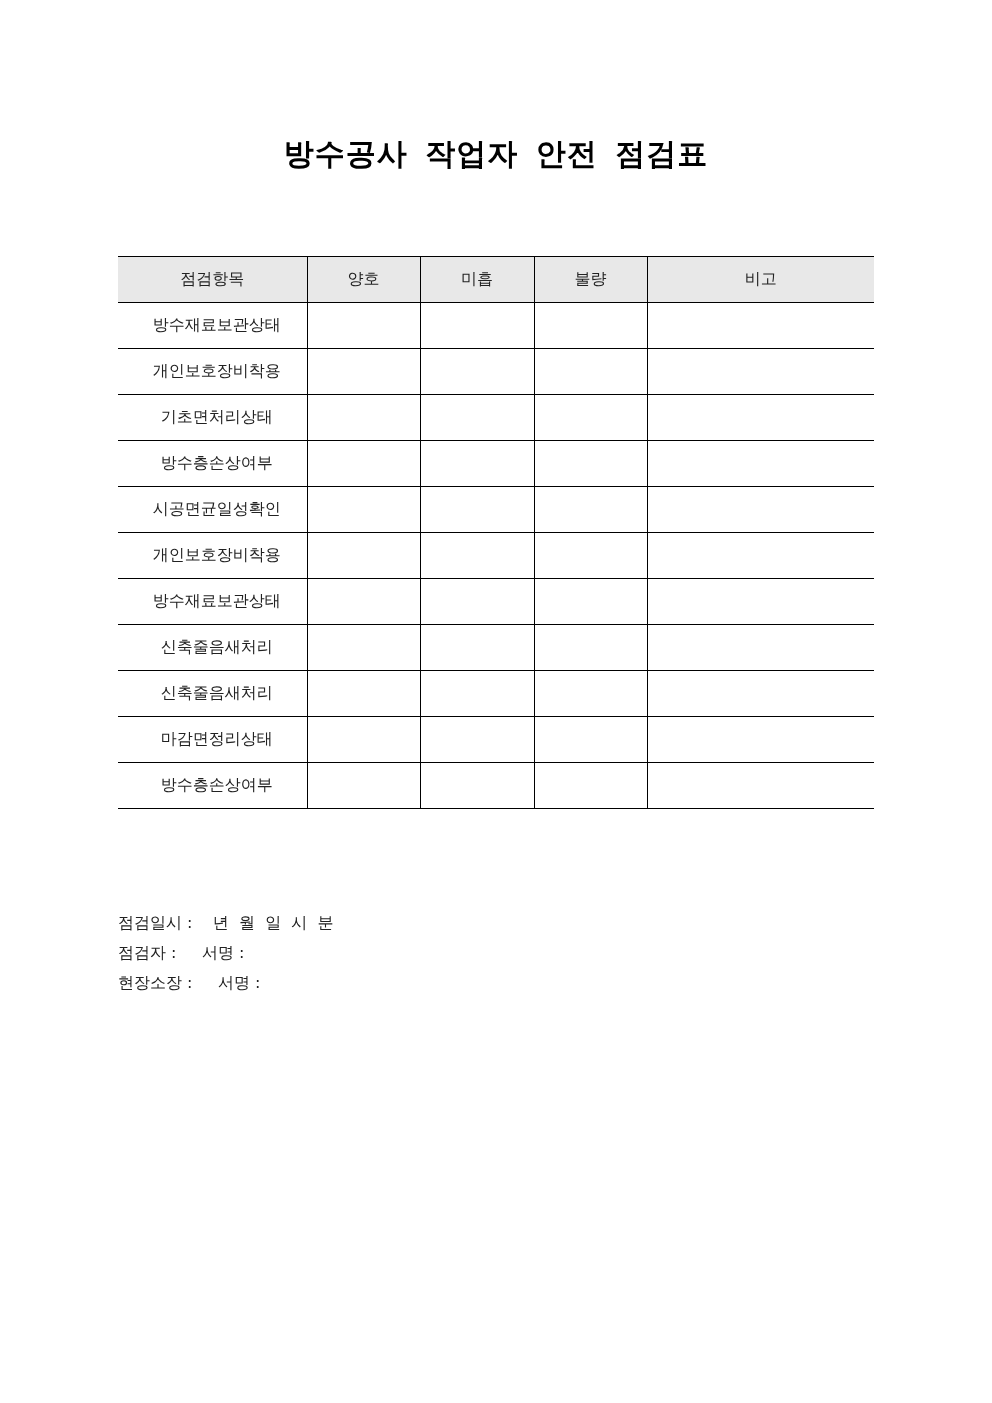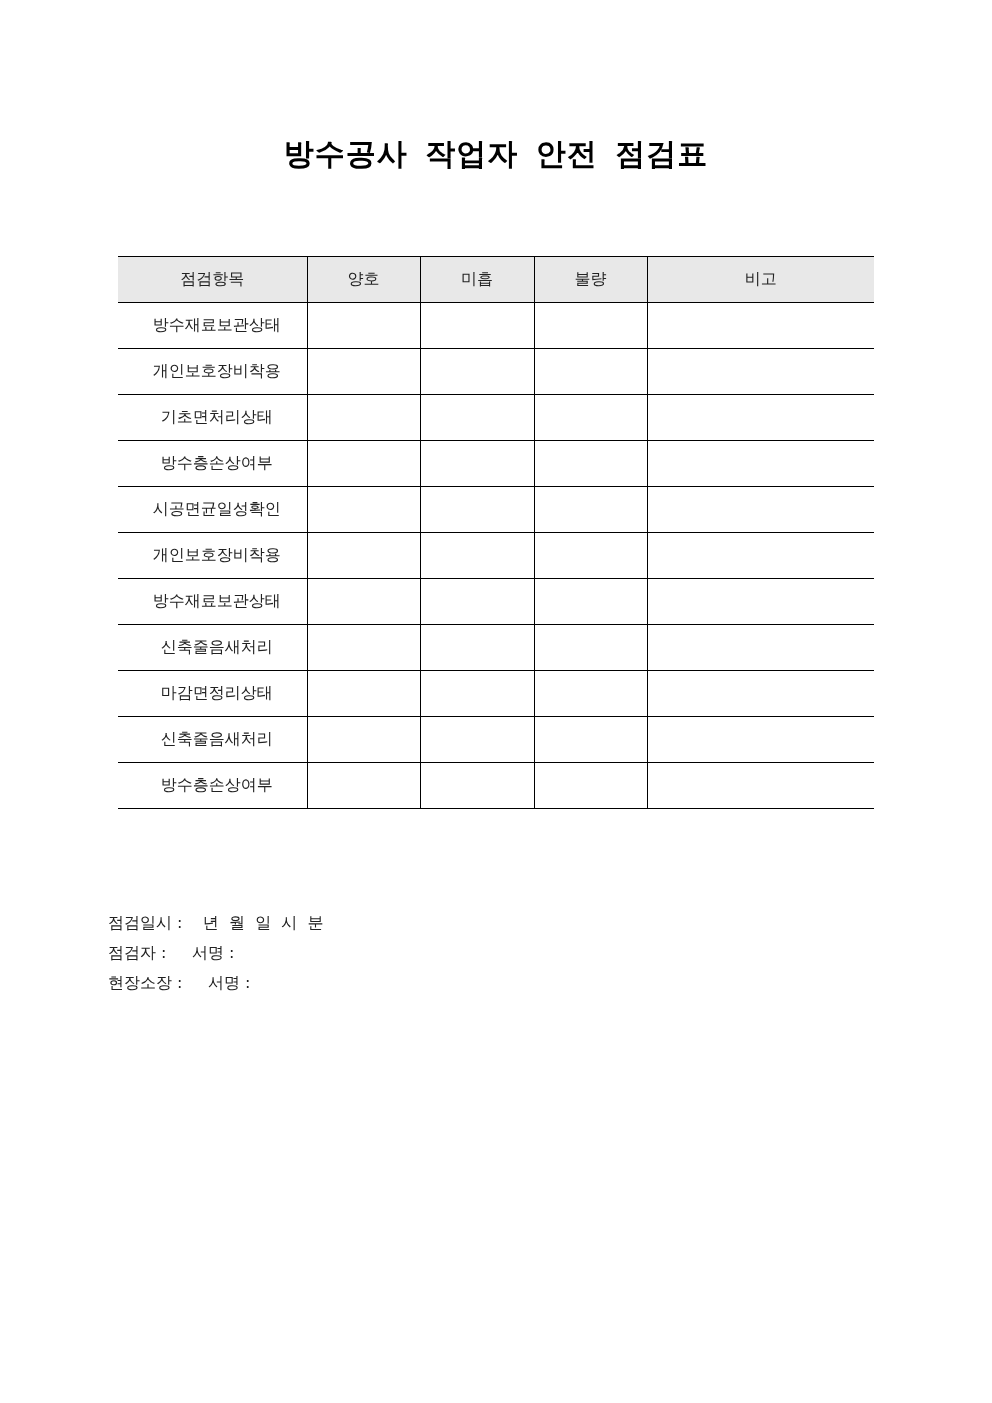--- a/index.html
+++ b/index.html
@@ -4,21 +4,21 @@
   <style>
     html, body { margin: 0; padding: 0; background: #ffffff; }
     body { width: 992px; height: 1403px; position: relative; font-family: "DejaVu Sans", "Liberation Sans", sans-serif; color: #111; }
     .title { position: absolute; top: 134px; left: 0; width: 992px; text-align: center; font-size: 30px; font-weight: bold; letter-spacing: 1px; word-spacing: 6px; color: #000; }
     table.checklist { position: absolute; top: 256px; left: 118px; width: 756px; border-collapse: collapse; table-layout: fixed; font-size: 16px; }
     table.checklist th, table.checklist td { border-top: 1.5px solid #000; border-bottom: 1.5px solid #000; height: 45px; padding: 0; }
     table.checklist th + th, table.checklist td + td { border-left: 1.5px solid #000; }
     table.checklist th { background: #e8e8e8; font-weight: normal; text-align: center; color: #222; }
     table.checklist td.item { padding-left: 9px; text-align: center; color: #222; }
     col.c1 { width: 189px; } col.c2 { width: 113px; } col.c3 { width: 114px; } col.c4 { width: 113px; } col.c5 { width: 227px; }
-    .footer { position: absolute; top: 908px; left: 108px; font-size: 16px; color: #222; line-height: 30px; }
+    .footer { position: absolute; top: 908px; left: 118px; font-size: 16px; color: #222; line-height: 30px; }
     .footer .line { white-space: pre; }
   </style>
 </head>
 <body>
 
 <div class="title">방수공사 작업자 안전 점검표</div>
 
 <table class="checklist">
   <colgroup>
     <col class="c1">
@@ -87,28 +87,28 @@
         <td></td>
       </tr>
       <tr>
         <td class="item">신축줄음새처리</td>
         <td></td>
         <td></td>
         <td></td>
         <td></td>
       </tr>
       <tr>
-        <td class="item">마감면정리상태</td>
+        <td class="item">신축줄음새처리</td>
         <td></td>
         <td></td>
         <td></td>
         <td></td>
       </tr>
       <tr>
-        <td class="item">신축줄음새처리</td>
+        <td class="item">마감면정리상태</td>
         <td></td>
         <td></td>
         <td></td>
         <td></td>
       </tr>
       <tr>
         <td class="item">방수층손상여부</td>
         <td></td>
         <td></td>
         <td></td>

